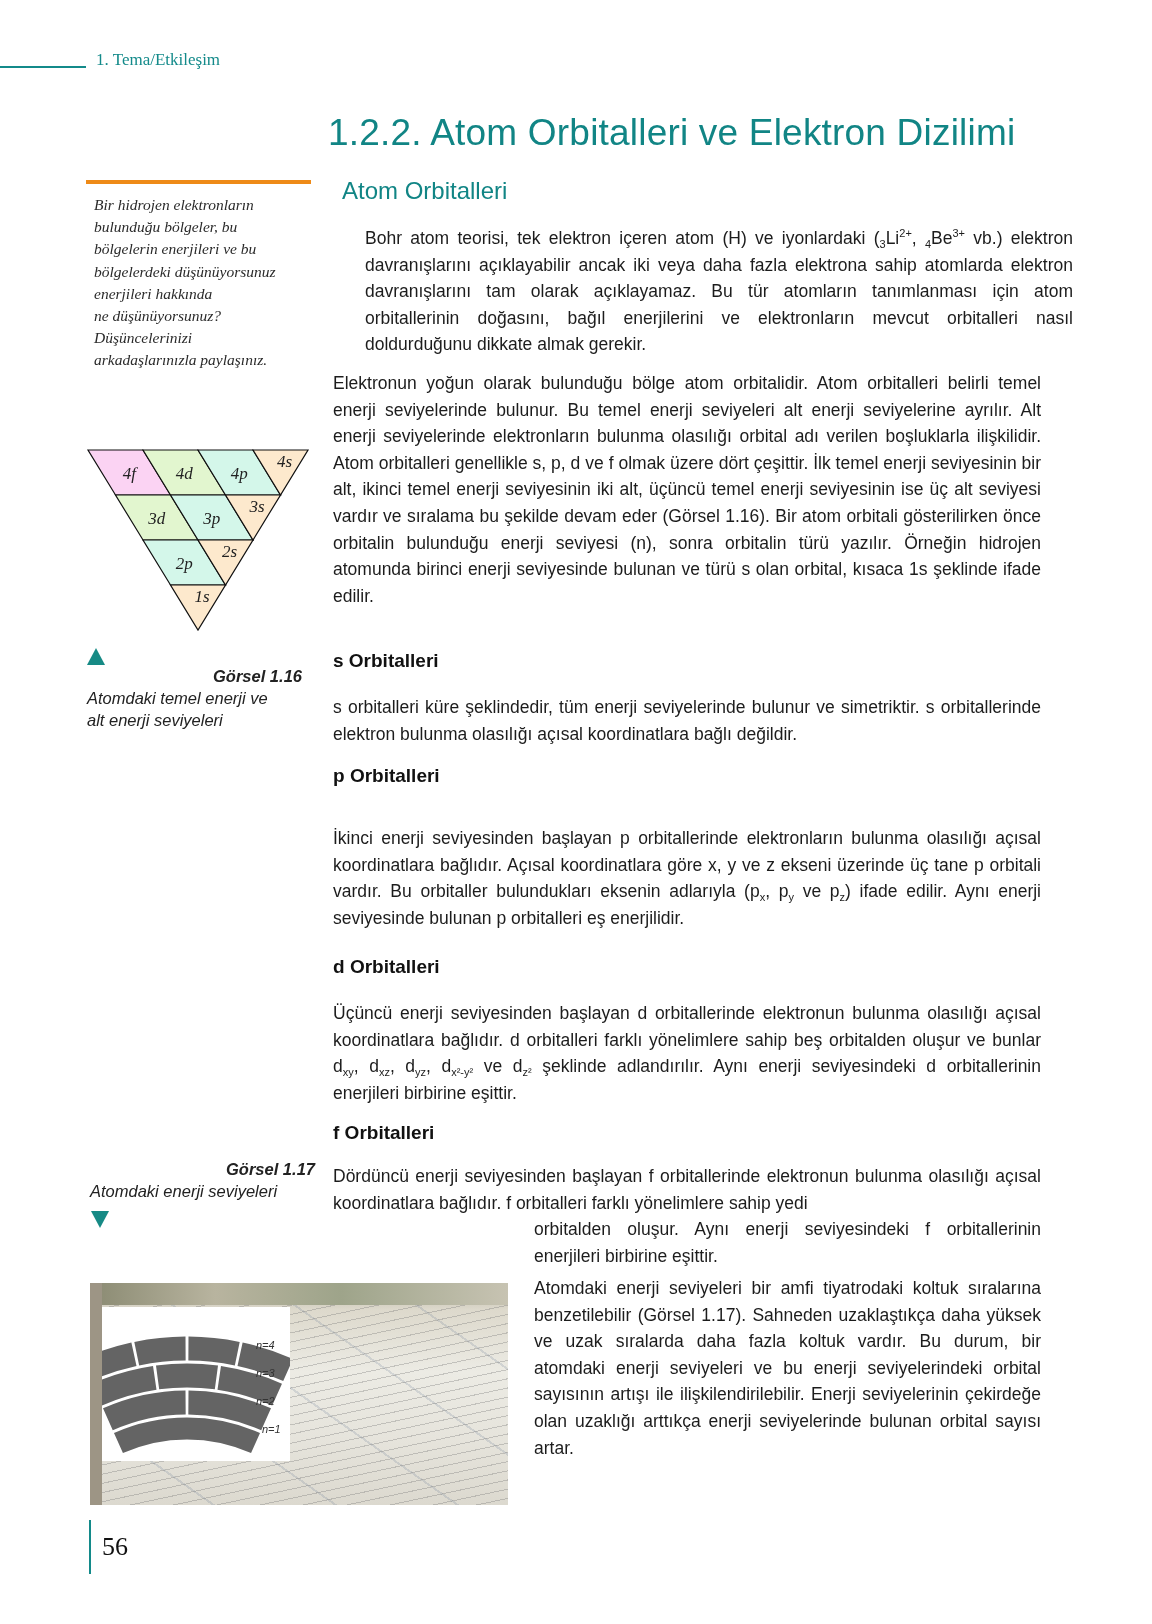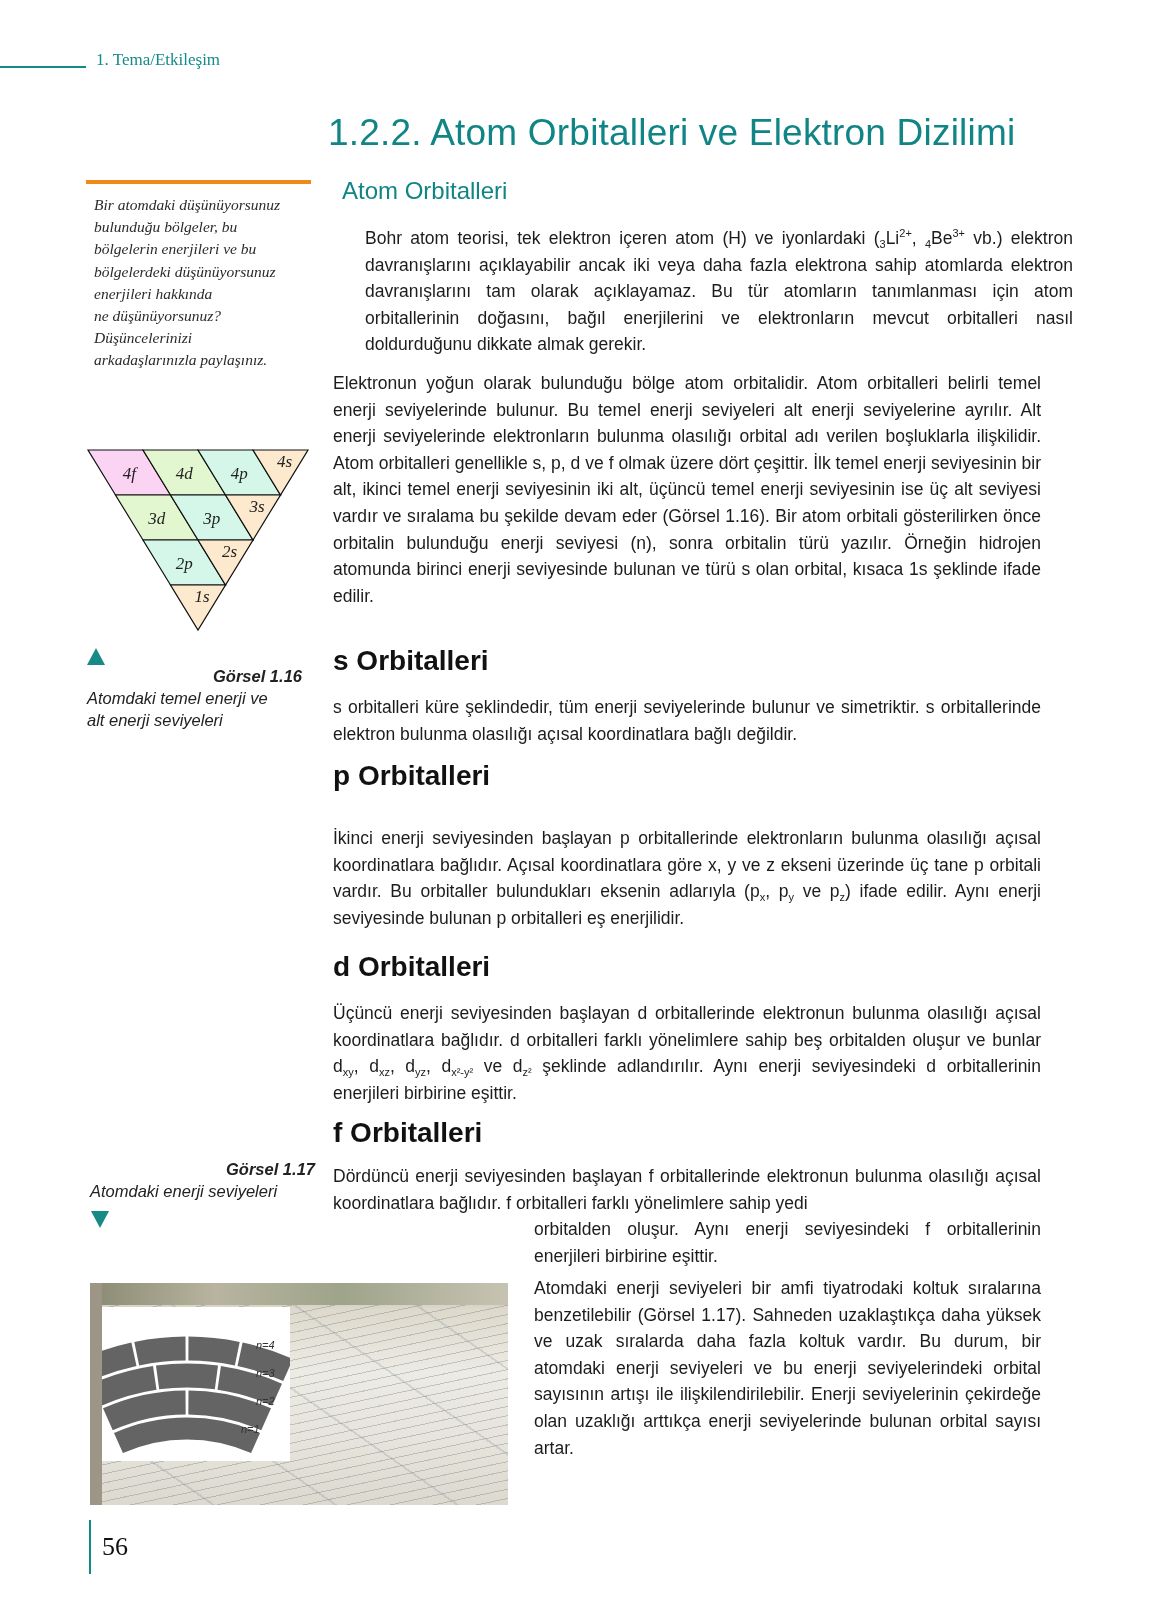--- a/index.html
+++ b/index.html
@@ -14,21 +14,21 @@
     
     .title-main { left: 328px; top: 112px; font-size: 37px; color: #118585; letter-spacing: 0.2px; white-space: nowrap; }
     .title-sub { left: 342px; top: 177px; font-size: 24px; color: #118585; white-space: nowrap; }
     
     .q-rule { left: 86px; top: 180px; width: 225px; height: 4px; background: #ee8a17; }
     .q-text { left: 94px; top: 194px; width: 220px; font-family: "Liberation Serif", serif; font-style: italic; font-size: 15.5px; line-height: 22.2px; color: #2a2a2a; }
     .q-text div { white-space: nowrap; }
     
     .main { left: 333px; width: 708px; font-size: 17.5px; line-height: 26.6px; color: #1c1c1c; }
     .main p { margin: 0; text-align: justify; text-align-last: left; }
-    .h3 { font-weight: bold; font-size: 28px; color: #111; white-space: nowrap; }
+    .h3 { font-weight: bold; font-size: 19px; color: #111; white-space: nowrap; }
     sub, sup { font-size: 11px; line-height: 0; }
     sub { vertical-align: -4px; }
     sup { vertical-align: 7px; }
     
     .caption { font-size: 16.5px; line-height: 22px; color: #222; }
     .caption .cap-title { font-weight: bold; font-style: italic; text-align: right; }
     .caption .cap-desc { font-style: italic; }
     .tri-up { width: 0; height: 0; border-left: 9px solid transparent; border-right: 9px solid transparent; border-bottom: 17px solid #168a85; }
     .tri-down { width: 0; height: 0; border-left: 9px solid transparent; border-right: 9px solid transparent; border-top: 17px solid #168a85; }
     .photo { left: 90px; top: 1283px; width: 418px; height: 222px; overflow: hidden;
@@ -48,21 +48,21 @@
 <body>
 
 <div class="abs hdr-line"></div>
 <div class="abs hdr-text">1. Tema/Etkileşim</div>
 
 <div class="abs title-main">1.2.2. Atom Orbitalleri ve Elektron Dizilimi</div>
 <div class="abs title-sub">Atom Orbitalleri</div>
 
 <div class="abs q-rule"></div>
 <div class="abs q-text">
-  <div>Bir atomdaki düşünüyorsunuz</div>
+  <div>Bir hidrojen elektronların</div>
   <div>bulunduğu bölgeler, bu</div>
   <div>bölgelerin enerjileri ve bu</div>
   <div>bölgelerdeki düşünüyorsunuz</div>
   <div>enerjileri hakkında</div>
   <div>ne düşünüyorsunuz?</div>
   <div>Düşüncelerinizi</div>
   <div>arkadaşlarınızla paylaşınız.</div>
 </div>
 
 <svg class="abs" style="left:86px; top:448px;" width="225" height="185" viewBox="0 0 225 185" id="tri-svg">
@@ -146,18 +146,18 @@
         <path d="M-9.97300615819934,76.68713564045271 A233.5,233.5 0 0 1 51.01835957108341,58.9859352468776 L54.51111918690353,82.73042155983237 A209.5,209.5 0 0 0 -0.2113267243801289,98.61222662387513 Z" fill="#646464"></path>
         <path d="M53.98914334437883,58.56841881565836 A233.5,233.5 0 0 1 116.01085665562118,58.56841881565836 L112.82344526489352,82.35581902304253 A209.5,209.5 0 0 0 57.17655473510649,82.35581902304253 Z" fill="#646464"></path>
         <path d="M118.9816404289166,58.9859352468776 A233.5,233.5 0 0 1 179.97300615819933,76.68713564045271 L170.21132672438011,98.61222662387513 A209.5,209.5 0 0 0 115.48888081309649,82.73042155983237 Z" fill="#646464"></path>
         <path d="M1.0088832048472653,101.35286299680291 A206.5,206.5 0 0 1 83.50001319110778,83.5054479179338 L83.67434579843666,107.50481474587369 A182.5,182.5 0 0 0 10.770562638666476,123.27795398022533 Z" fill="#646464"></path>
         <path d="M86.49998680889222,83.5054479179338 A206.5,206.5 0 0 1 168.99111679515272,101.35286299680291 L159.2294373613335,123.27795398022533 A182.5,182.5 0 0 0 86.32565420156334,107.50481474587369 Z" fill="#646464"></path>
         <path d="M11.99077256789387,126.01859035315314 A179.5,179.5 0 0 1 158.00922743210612,126.01859035315314 L149.06102128443854,146.11659042129037 A157.5,157.5 0 0 0 20.938978715561475,146.11659042129037 Z" fill="#646464"></path>
       </svg>
     <div class="abs n-label" style="left:154px; top:32px;">n=4</div>
     <div class="abs n-label" style="left:154px; top:60px;">n=3</div>
     <div class="abs n-label" style="left:154px; top:88px;">n=2</div>
-    <div class="abs n-label" style="left:139px; top:116px;">n=1</div>
+    <div class="abs n-label" style="left:160px; top:116px;">n=1</div>
   </div>
 </div>
 
 <div class="abs page-rule"></div>
 <div class="abs page-num">56</div>
 
 </body></html>

